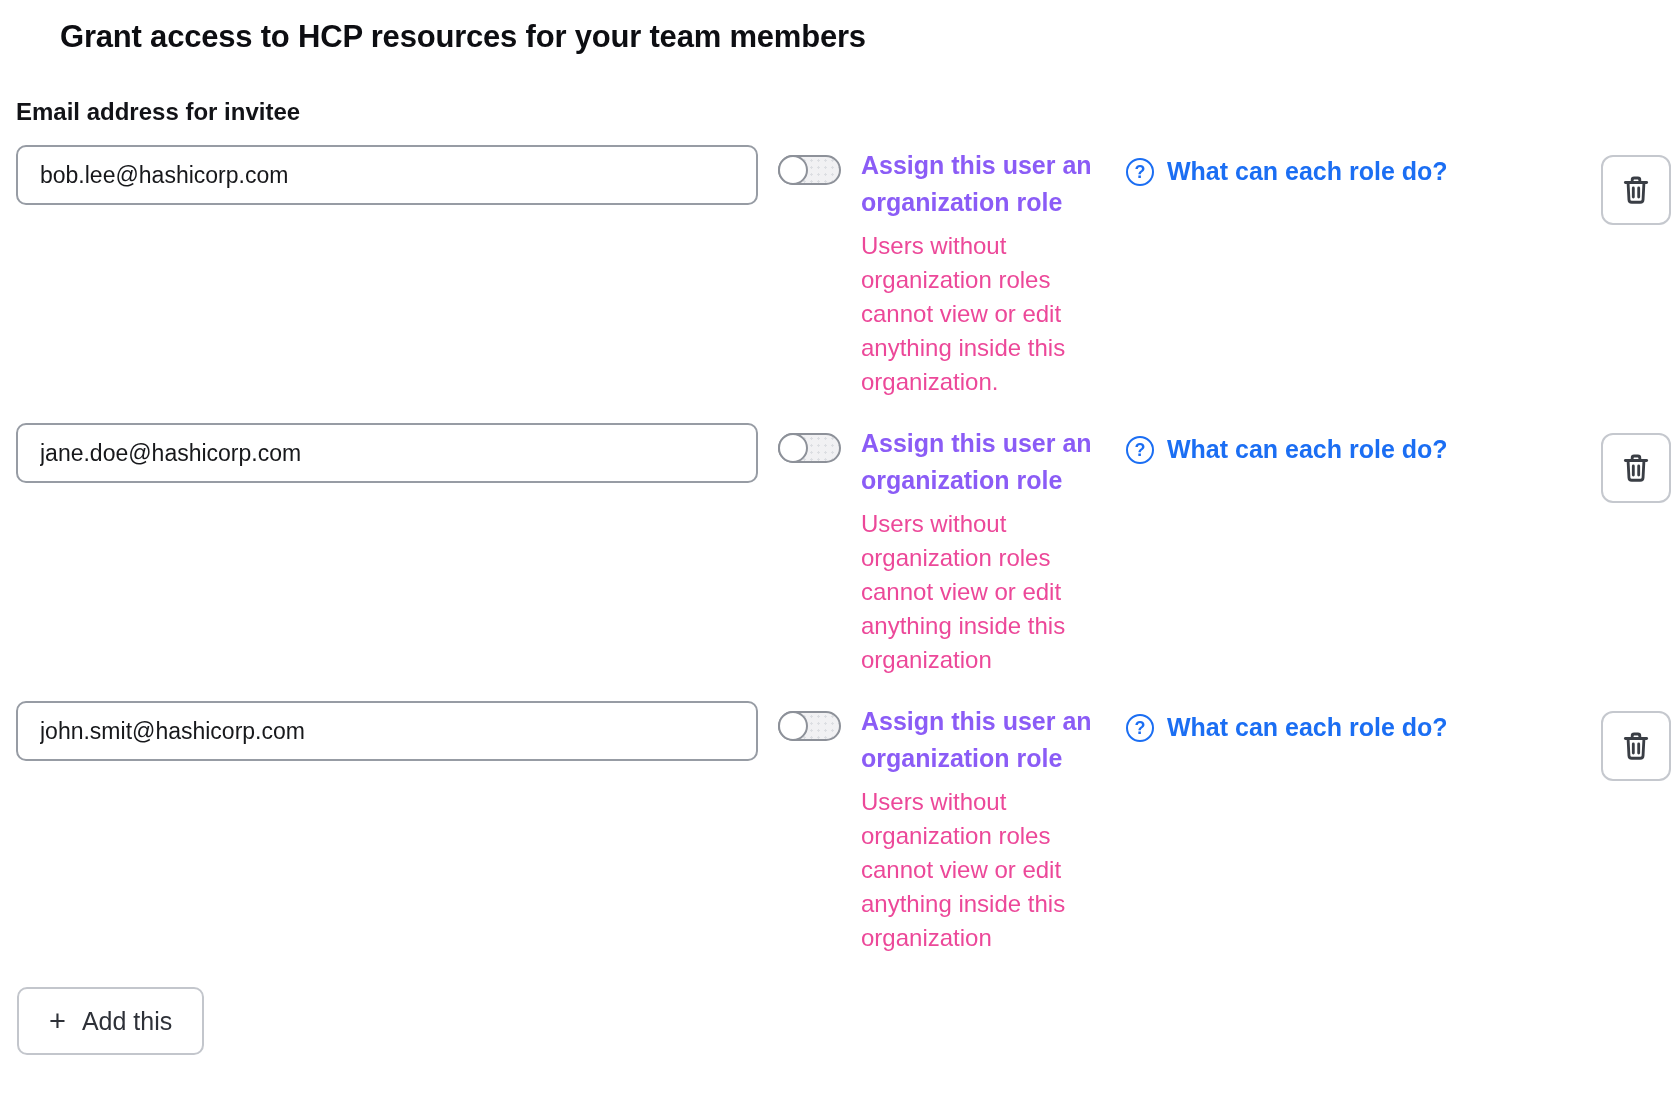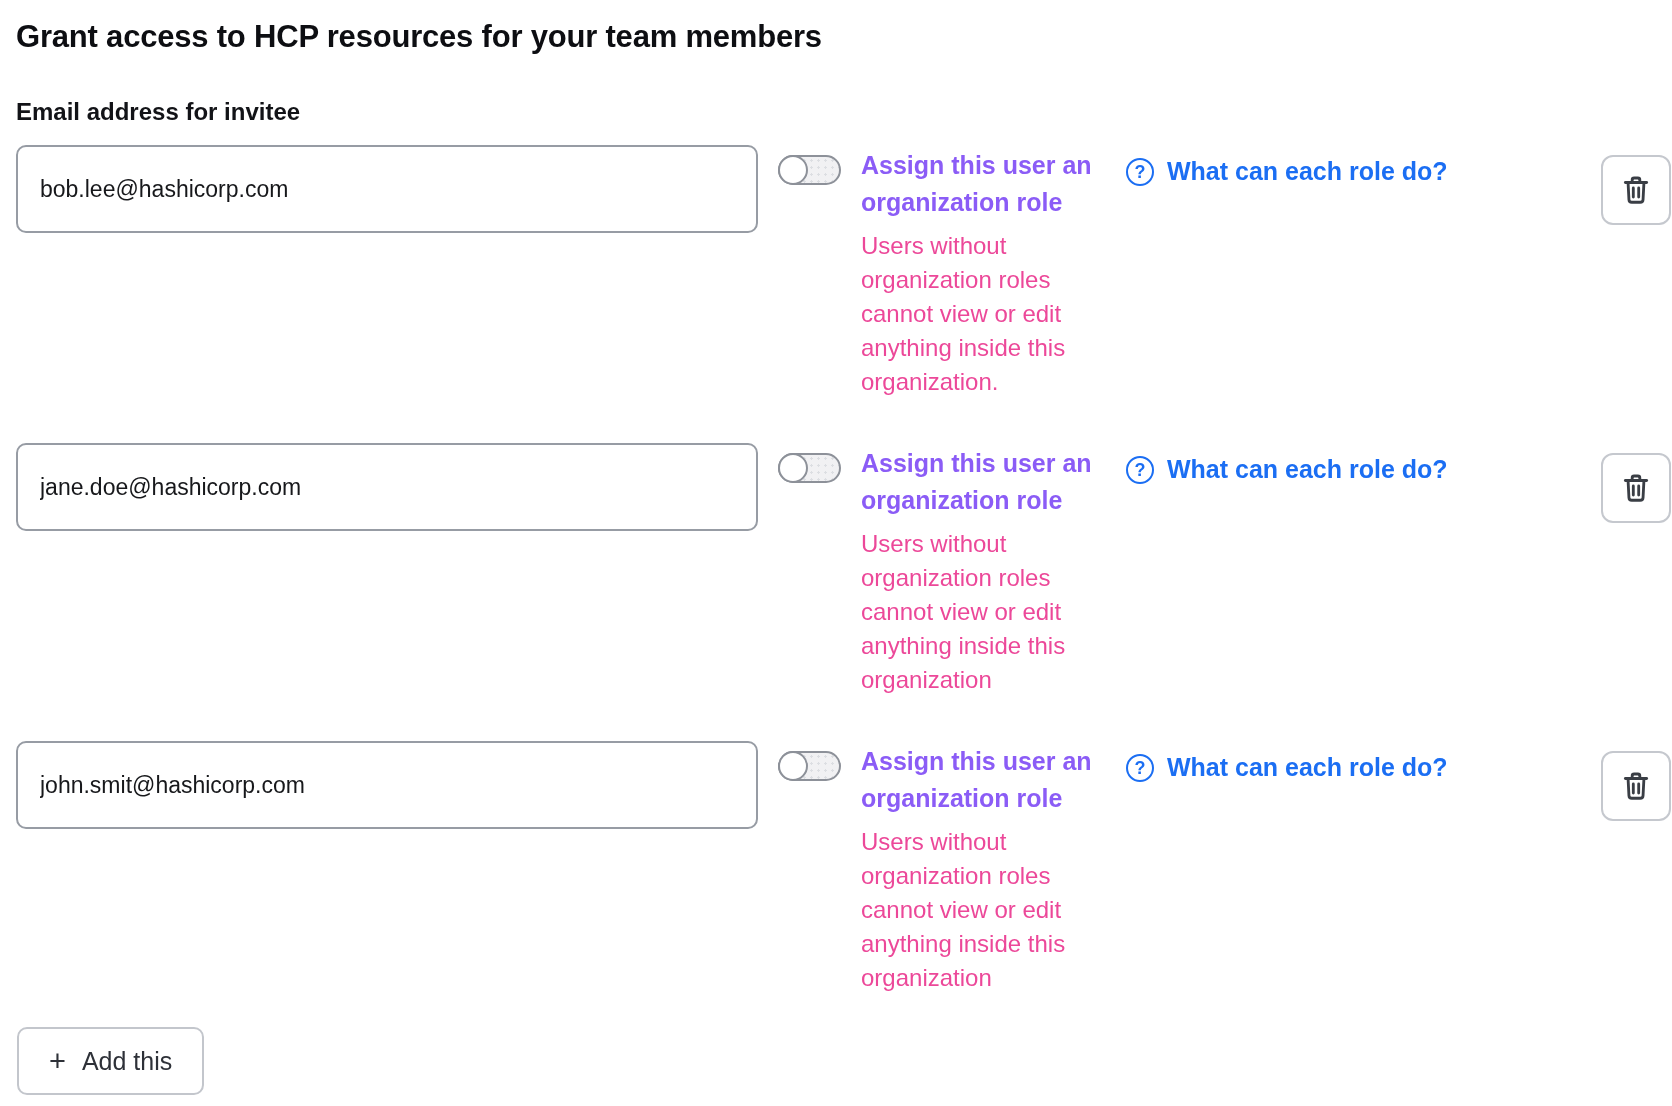--- a/index.html
+++ b/index.html
@@ -12,42 +12,43 @@
     overflow: hidden;
   }
   .container { padding: 18px 16px 0 16px; }
 
   .page-title {
     font-size: 31px;
     font-weight: 700;
     color: #0d0e12;
     letter-spacing: -0.2px;
     line-height: 38px;
+    margin-left: 44px;
   }
   .field-label {
     margin-top: 42px;
     font-size: 24px;
     font-weight: 700;
     color: #121317;
     line-height: 28px;
   }
 
   .invite-row {
     margin-top: 19px;
     display: grid;
     grid-template-columns: 742px 63px 245px 455px 70px;
     column-gap: 20px;
     align-items: start;
     min-height: 254px;
   }
-  .invite-row + .invite-row { margin-top: 44px; }
+  .invite-row + .invite-row { margin-top: 24px; }
 
   .email-input {
     width: 742px;
-    height: 88px;
+    height: 60px;
     border: 2px solid #979ca4;
     border-radius: 10px;
     background: #ffffff;
     font-family: "Liberation Sans", "DejaVu Sans", sans-serif;
     font-size: 23px;
     color: #17181b;
     padding: 0 22px;
     outline: none;
   }
 

